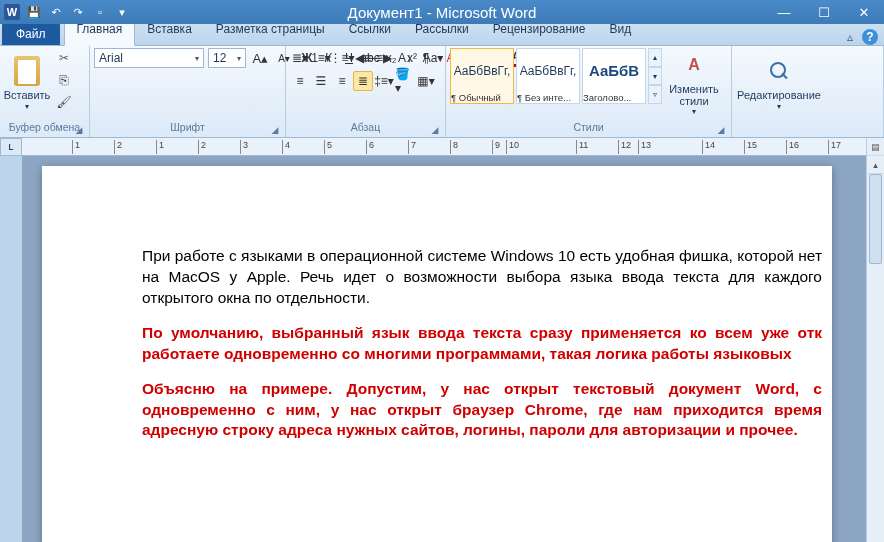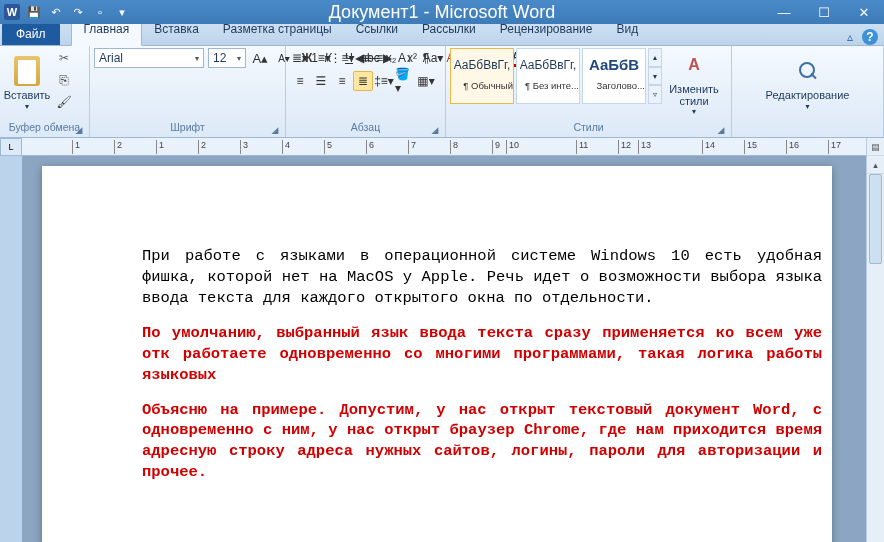--- a/index.html
+++ b/index.html
@@ -3,27 +3,27 @@
 <meta charset="utf-8">
 <style>
 * { box-sizing: border-box; margin: 0; padding: 0; font-family: "Segoe UI", Tahoma, sans-serif; }
 body { width: 884px; height: 542px; overflow: hidden; background: #fff; }
 
 
 .titlebar { height: 24px; background: linear-gradient(#4a8ac9, #3e7bb8); display: flex; align-items: center; color: #fff; font-size: 12px; position: relative; }
 .titlebar .qat { display: flex; align-items: center; gap: 6px; padding-left: 4px; }
 .titlebar .qat .w-icon { width: 16px; height: 16px; background: #2b579a; color: #fff; display: flex; align-items: center; justify-content: center; font-weight: bold; font-size: 11px; border-radius: 2px; }
 .titlebar .qat .q-btn { width: 16px; height: 16px; display: flex; align-items: center; justify-content: center; color: #fff; font-size: 11px; cursor: pointer; }
-.titlebar .title { position: absolute; left: 50%; transform: translateX(-50%); font-size: 18px; }
+.titlebar .title { position: absolute; left: 50%; transform: translateX(-50%); font-size: 15px; }
 .titlebar .win-controls { margin-left: auto; display: flex; }
 .titlebar .win-controls div { width: 40px; height: 24px; display: flex; align-items: center; justify-content: center; font-size: 13px; cursor: pointer; }
 
 
 .tabs { height: 22px; background: linear-gradient(#cde0f2, #bcd4eb); display: flex; align-items: flex-end; font-size: 12px; border-bottom: 1px solid #9fb8d4; }
-.tabs .file-tab { background: #1e5aa0; color: #fff; height: 22px; padding: 0 14px; display: flex; align-items: center; border-radius: 2px 2px 0 0; margin-left: 2px; margin-right: 11px; cursor: pointer; }
+.tabs .file-tab { background: #1e5aa0; color: #fff; height: 22px; padding: 0 14px; display: flex; align-items: center; border-radius: 2px 2px 0 0; margin-left: 2px; margin-right: 4px; cursor: pointer; }
 .tabs .tab { padding: 16px 12px; height: 22px; display: flex; align-items: center; color: #1e395b; cursor: pointer; }
 .tabs .tab.active { background: #f4f9fe; border: 1px solid #9fb8d4; border-bottom: 1px solid #f4f9fe; border-radius: 2px 2px 0 0; margin-bottom: -1px; }
 .tabs .help { margin-left: auto; display: flex; gap: 4px; padding-right: 6px; color: #1e5aa0; }
 .tabs .help div { width: 16px; height: 16px; display: flex; align-items: center; justify-content: center; cursor: pointer; font-size: 12px; }
 .help-circle { width: 14px; height: 14px; border-radius: 50%; background: #3e90d8; color: #fff; font-size: 10px; font-weight: bold; }
 
 
 .ribbon { height: 92px; background: linear-gradient(#f4f9fe, #dce9f7); border-bottom: 1px solid #9fb8d4; display: flex; font-size: 11px; color: #1e395b; }
 .rgroup { border-right: 1px solid #b8cde3; display: flex; flex-direction: column; padding: 2px 4px 0 4px; }
 .rgroup .body { flex: 1; display: flex; align-items: flex-start; gap: 4px; }
@@ -40,35 +40,35 @@
 .font-combo { display: flex; gap: 4px; margin-bottom: 4px; }
 .combo { height: 20px; background: #fff; border: 1px solid #9db7d4; display: flex; align-items: center; padding: 0 4px; font-size: 12px; cursor: pointer; }
 .combo .arr { margin-left: auto; font-size: 8px; color: #555; }
 .btnrow { display: flex; gap: 1px; }
 
 
 .style-item { width: 64px; height: 56px; border: 1px solid #c4d6ea; background: #fff; display: flex; flex-direction: column; align-items: center; justify-content: center; cursor: pointer; font-size: 10px; margin-right: 2px; }
 .style-item.sel { border: 1px solid #f0b84a; background: #fff8e6; }
 .style-item .preview { font-size: 12px; flex: 1; display: flex; align-items: center; text-align: center; }
 .style-item .preview.bigblue { font-size: 15px; color: #1f497d; font-weight: bold; }
-.style-item .sname { font-size: 9.5px; padding-bottom: 12px; color: #333; white-space: nowrap; overflow: hidden; width: 100%; text-align: right; }
+.style-item .sname { font-size: 9.5px; padding-bottom: 0; color: #333; white-space: nowrap; overflow: hidden; width: 100%; text-align: left; }
 .scrollctl { width: 14px; display: flex; flex-direction: column; }
 .scrollctl div { flex: 1; border: 1px solid #c4d6ea; background: #eaf2fb; display: flex; align-items: center; justify-content: center; font-size: 8px; cursor: pointer; }
 
 
 .workarea { position: relative; height: calc(542px - 24px - 22px - 92px); display: flex; background: #8ba5c2; }
 .vruler-col { width: 22px; background: #bcd4eb; display: flex; flex-direction: column; }
 .corner-btn { height: 18px; border: 1px solid #9fb8d4; background: #dce9f7; font-size: 9px; display: flex; align-items: center; justify-content: center; cursor: pointer; }
 .main-col { flex: 1; display: flex; flex-direction: column; }
 .hruler { height: 18px; background: #e9f1fa; border-bottom: 1px solid #9fb8d4; position: relative; overflow: hidden; font-size: 9px; color: #444; }
 .hruler .seg { position: absolute; top: 2px; height: 14px; border-left: 1px solid #888; padding-left: 2px; }
 .docscroll { flex: 1; background: #8ba5c2; overflow: hidden; position: relative; padding-left: 20px; padding-top: 10px; }
 .page { width: 790px; background: #fff; box-shadow: 0 2px 8px rgba(0,0,0,0.3); padding: 80px 10px 40px 100px; min-height: 500px; }
 .doc-text { font-family: Arial, sans-serif; font-size: 15.5px; line-height: 1.35; color: #000; }
-.doc-text p { margin-bottom: 14px; text-align: justify; font-family: Liberation Mono, monospace; }
+.doc-text p { margin-bottom: 14px; text-align: justify; }
 .doc-text .red { color: #d00000; font-weight: bold; }
 .vscroll { width: 18px; background: #e6eef8; border-left: 1px solid #b8cde3; display: flex; flex-direction: column; }
 .vscroll .vsbtn { height: 18px; display: flex; align-items: center; justify-content: center; font-size: 9px; cursor: pointer; color: #555; border-bottom: 1px solid #cdd; }
 .vscroll .track { flex: 1; position: relative; }
 .vscroll .thumb { position: absolute; left: 2px; right: 2px; top: 0; height: 90px; background: #cde0f2; border: 1px solid #9fb8d4; border-radius: 2px; cursor: pointer; }
 
 
 .i-paste { width: 26px; height: 30px; background: linear-gradient(#e8c470, #d4a840); border-radius: 3px; position: relative; }
 .i-paste::before { content: ""; position: absolute; top: 4px; left: 4px; right: 4px; bottom: 2px; background: #fff; border-radius: 1px; }
 .i-scissors { color: #555; }
@@ -220,21 +220,21 @@
             <span>A</span>
           </div>
         <div class="lbl">Изменить стили</div>
         <div style="font-size:8px">▾</div>
       </div>
     </div>
     <div class="label"><span>Стили</span><span class="launcher">◢</span></div>
   </div>
 
   <div class="rgroup" style="flex:1">
-    <div class="body" style="justify-content:center">
+    <div class="body" style="">
       <div class="bigbtn" style="width:86px">
         <div class="ico">
             <div class="i-find"></div>
           </div>
         <div class="lbl">Редактирование</div>
         <div style="font-size:8px">▾</div>
       </div>
     </div>
     <div class="label">&nbsp;</div>
   </div>

